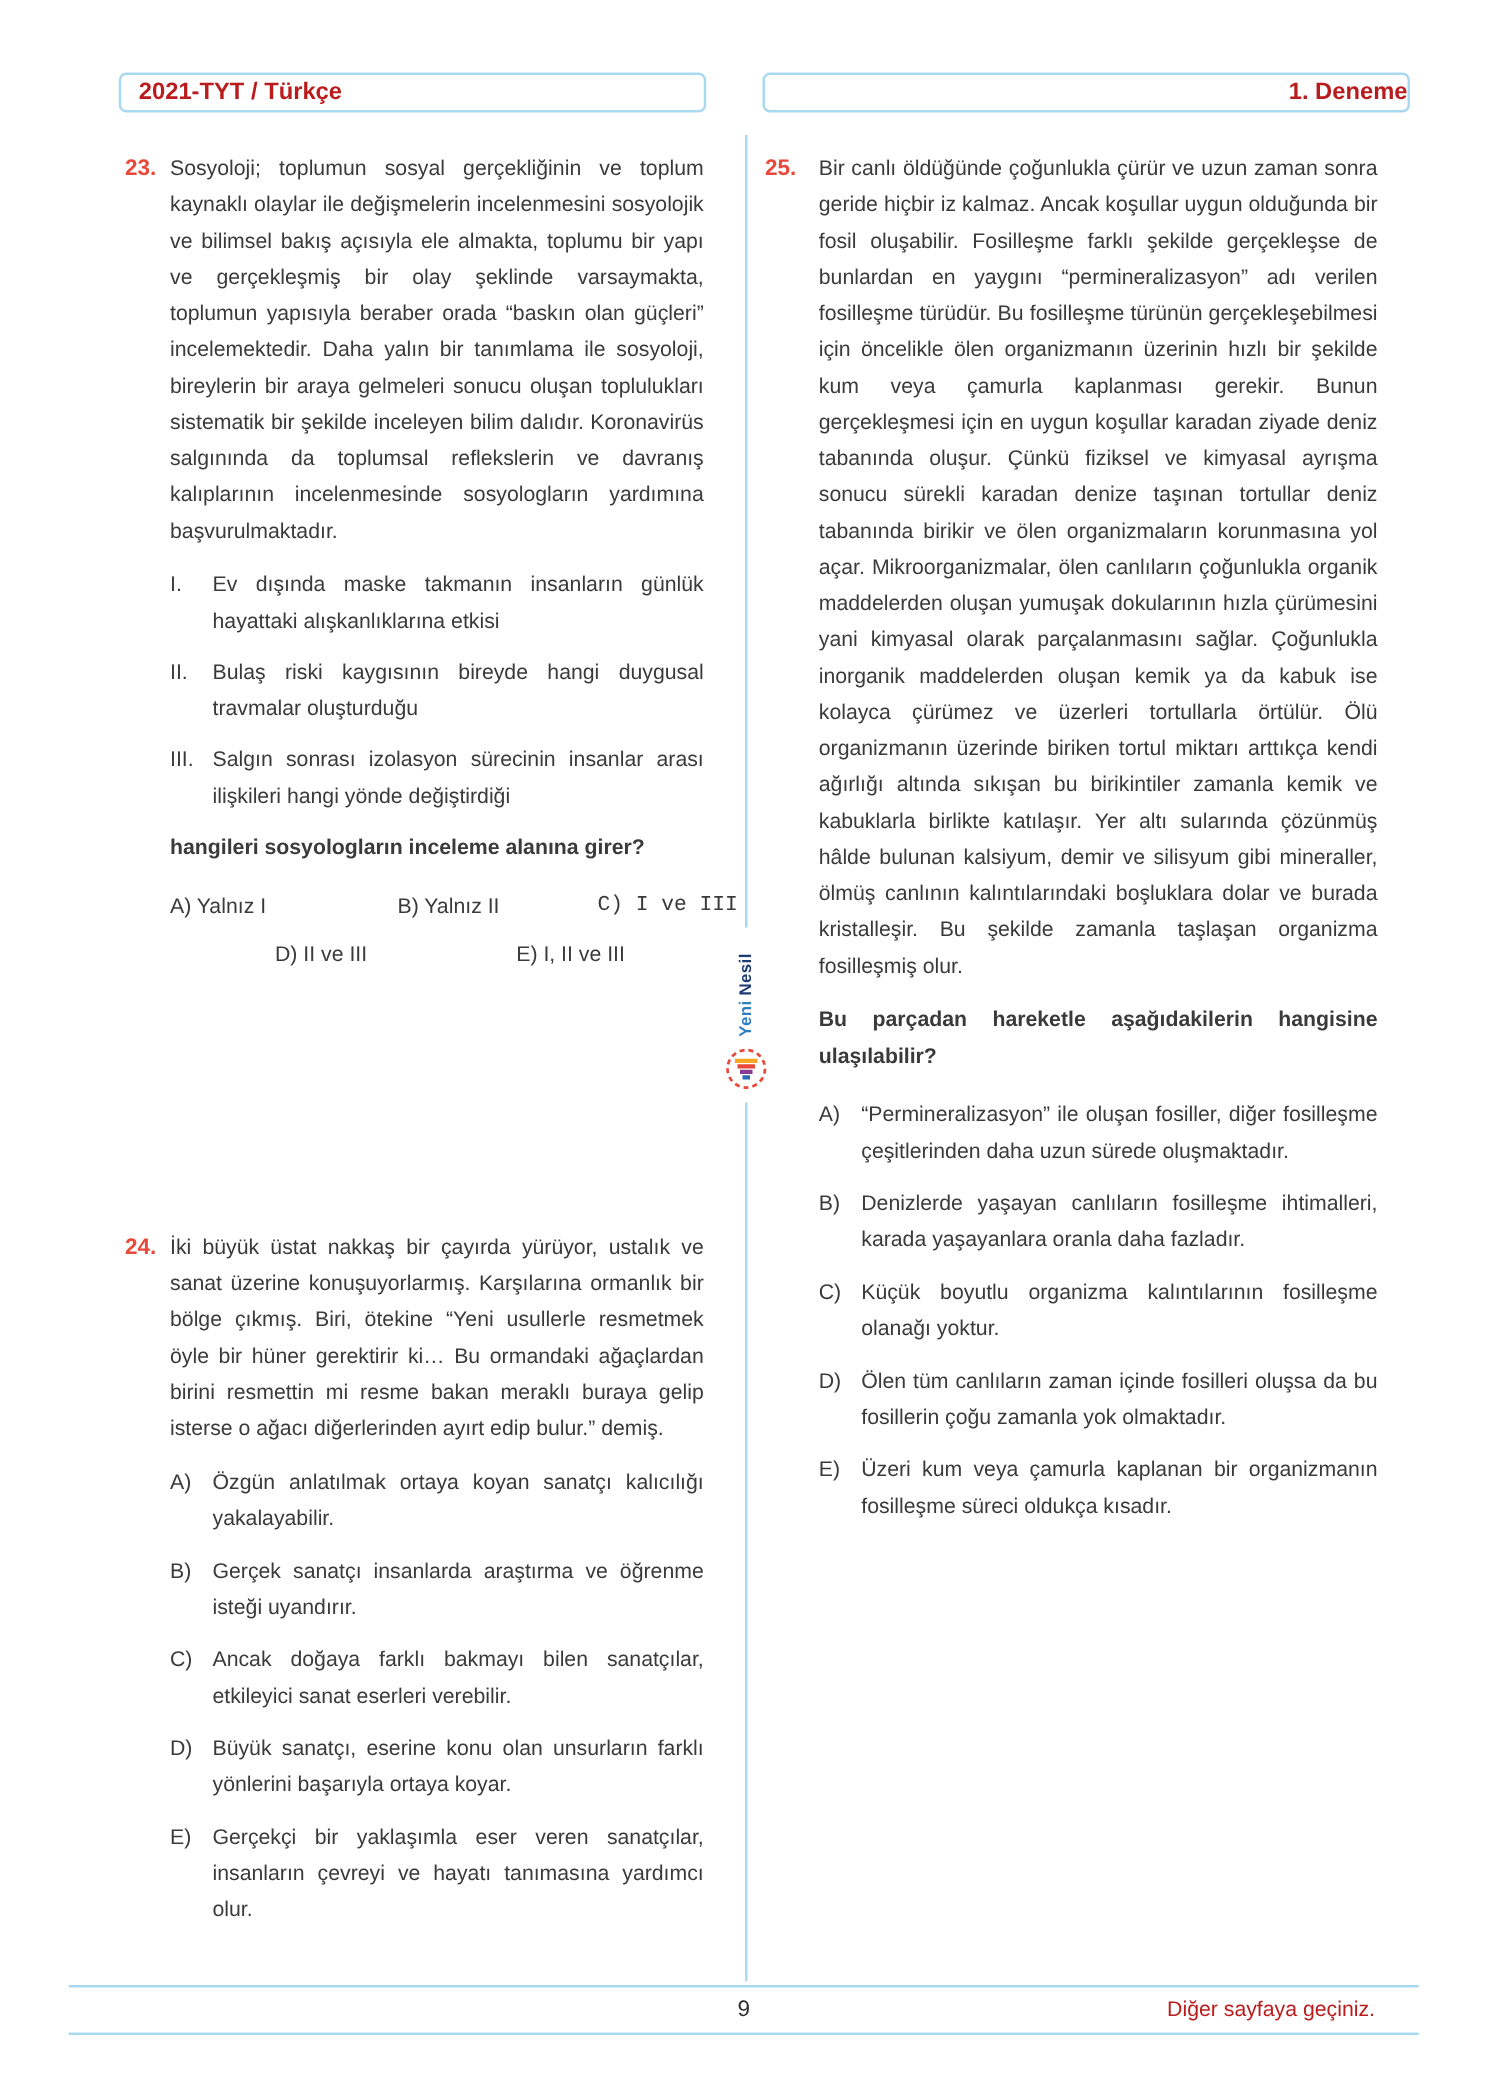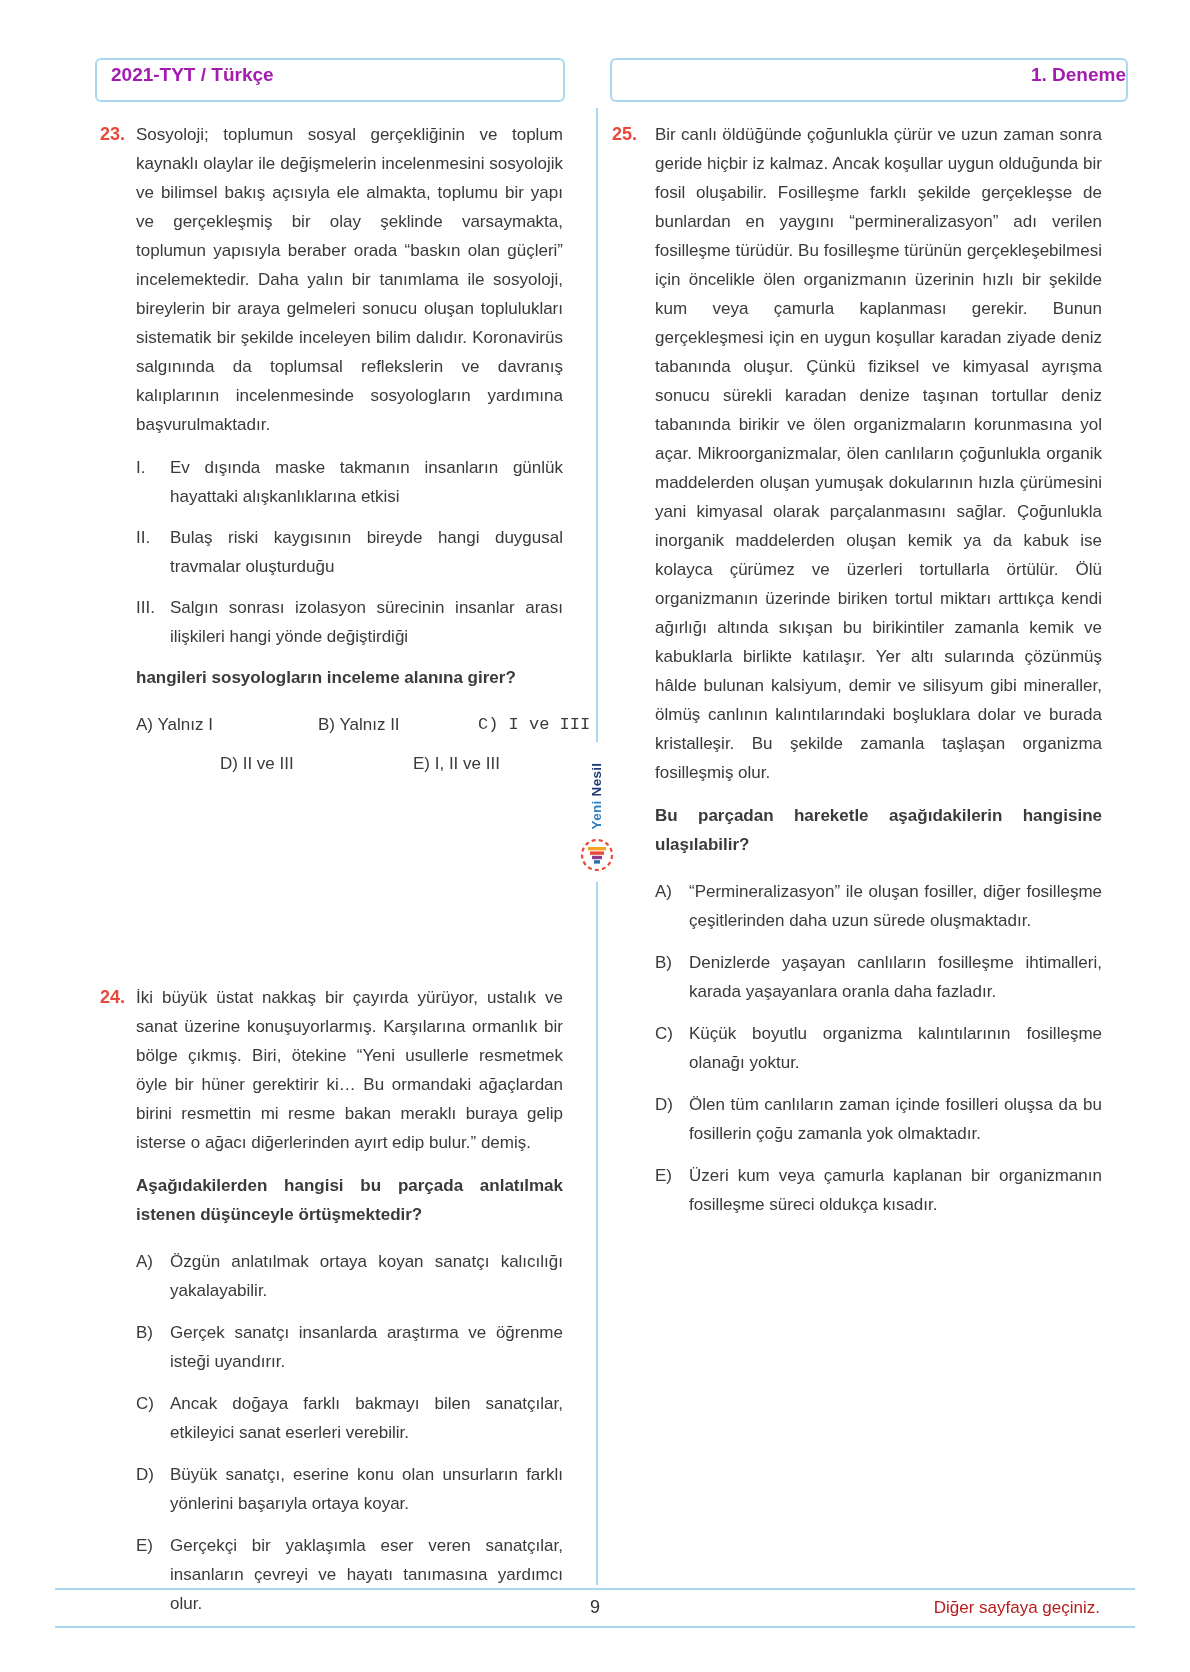--- a/index.html
+++ b/index.html
@@ -3,23 +3,23 @@
 <meta charset="utf-8">
 <style>
   html,body{margin:0;padding:0;background:#ffffff;}
   .page{
     position:relative;width:1190px;height:1672px;background:#ffffff;
     font-family:"Liberation Sans",sans-serif;color:#3a3a3a;
     font-size:17px;line-height:29px;overflow:hidden;
   }
   
   .hbox{
-    position:absolute;top:58px;height:44px;box-sizing:border-box;
+    position:absolute;top:58px;height:32px;box-sizing:border-box;
     border:2px solid #a9d9f1;border-radius:6px;background:#fff;
-    display:flex;align-items:flex-start;font-weight:bold;font-size:19px;color:#a21caf;
+    display:flex;align-items:flex-end;font-weight:bold;font-size:19px;color:#b91c1c;
   }
   .hbox.left{left:95px;width:470px;padding-left:14px;}
   .hbox.right{left:610px;width:518px;justify-content:flex-end;}
   
   .divider{position:absolute;left:596px;top:108px;width:2px;height:1477px;background:#a9d9f1;}
   .col{position:absolute;top:120px;}
   .col-left{left:100px;width:463px;}
   .col-right{left:612px;width:490px;}
   .qrow{display:flex;}
   .qnum{flex:none;width:36px;font-weight:bold;font-size:18px;color:#e8493b;}
@@ -120,21 +120,20 @@
           </div>
         </div>
       </div>
     </section>
 
     <section class="q-gap">
       <div class="qrow">
         <span class="qnum">24.</span>
         <div class="qbody">
           <p class="para">İki büyük üstat nakkaş bir çayırda yürüyor, ustalık ve sanat üzerine konuşuyorlarmış. Karşılarına ormanlık bir bölge çıkmış. Biri, ötekine “Yeni usullerle resmetmek öyle bir hüner gerektirir ki… Bu ormandaki ağaçlardan birini resmettin mi resme bakan meraklı buraya gelip isterse o ağacı diğerlerinden ayırt edip bulur.” demiş.</p>
-          <p class="stem">Aşağıdakilerden hangisi bu parçada anlatılmak istenen düşünceyle örtüşmektedir?</p>
           <div class="opt">
             <span class="oletter">A)</span>
             <span class="otext">Özgün anlatılmak ortaya koyan sanatçı kalıcılığı yakalayabilir.</span>
           </div>
           <div class="opt">
             <span class="oletter">B)</span>
             <span class="otext">Gerçek sanatçı insanlarda araştırma ve öğrenme isteği uyandırır.</span>
           </div>
           <div class="opt">
             <span class="oletter">C)</span>

